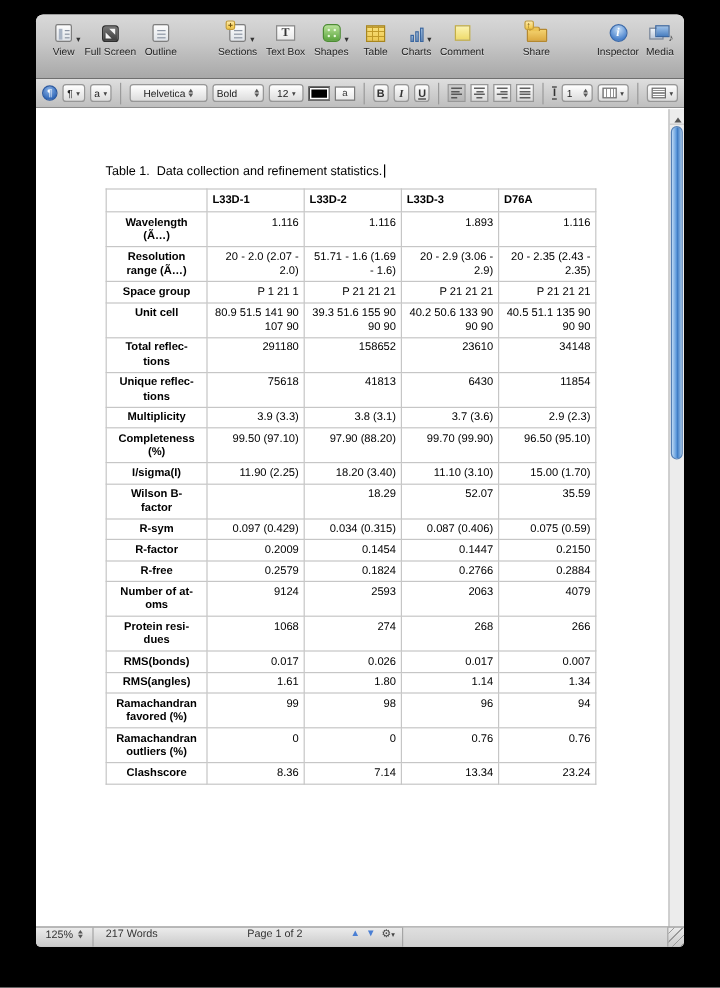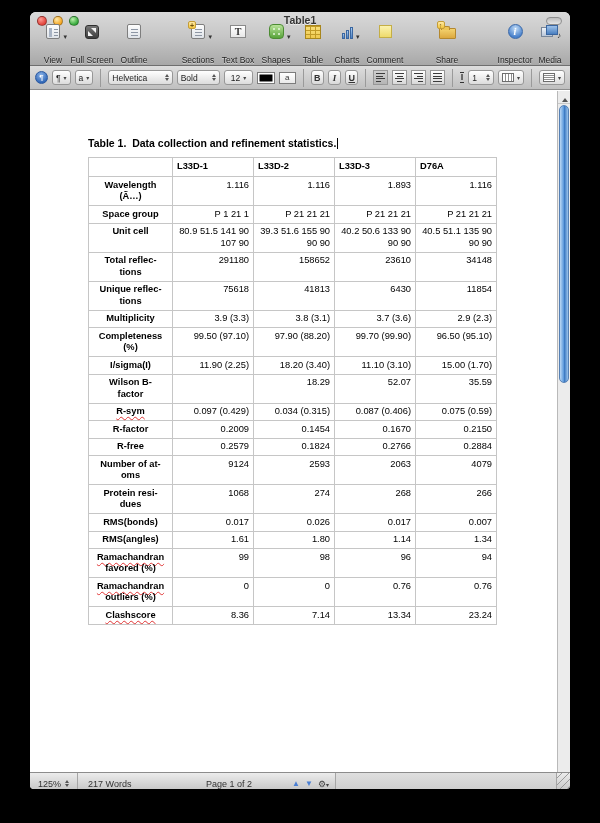--- a/index.html
+++ b/index.html
@@ -22,21 +22,21 @@
   .tl.yel{background:radial-gradient(circle at 35% 30%,#ffe9a8,#f5a623 70%);}
   .tl.grn{background:radial-gradient(circle at 35% 30%,#b8f0a8,#35a83b 70%);}
   .wtitle{text-align:center;font-size:10.5px;font-weight:bold;color:#333;line-height:17px;
           text-shadow:0 1px 0 rgba(255,255,255,.6);}
   .pill{position:absolute;right:8px;top:5px;width:16px;height:8px;border-radius:4px;
         background:linear-gradient(#bdbdbd,#e6e6e6);border:1px solid #8e8e8e;box-sizing:border-box;}
 
   
   .toolbar{display:flex;align-items:flex-end;height:36px;padding:0 4px 2px 6px;}
   .tb-item{display:flex;flex-direction:column;align-items:center;min-width:30px;cursor:default;}
-  .tb-label{font-size:8.5px;color:#222;margin-top:14px;white-space:nowrap;text-shadow:0 1px 0 rgba(255,255,255,.5);}
+  .tb-label{font-size:8.5px;color:#222;margin-top:1px;white-space:nowrap;text-shadow:0 1px 0 rgba(255,255,255,.5);}
   .ic{height:19px;display:flex;align-items:center;justify-content:center;position:relative;}
   .caret{font-style:normal;font-weight:normal;font-size:7px;color:#333;position:absolute;right:-7px;bottom:0;}
 
   .i-doc{width:14px;height:15px;border:1px solid #7e7e7e;border-radius:2px;
          background:linear-gradient(#fdfdfd,#dfe3e8);position:relative;box-sizing:border-box;}
   .i-doc.lines::after{content:"";position:absolute;left:3px;top:4px;width:7px;height:1px;background:#8d96a4;
          box-shadow:0 3px 0 #8d96a4,0 6px 0 #8d96a4;}
   .i-view::before{content:"";position:absolute;left:2px;top:3px;width:3px;height:9px;background:#a9b4c4;}
   .i-view.lines::after{left:7px;width:4px;}
   .i-fs{width:14px;height:14px;border-radius:3px;background:linear-gradient(#777,#3d3d3d);
@@ -105,61 +105,52 @@
   
   .docarea{position:absolute;left:0;top:79px;width:100%;height:681px;background:#fff;}
   .scrollbar{position:absolute;right:0;top:0;width:13px;height:100%;background:#ececec;border-left:1px solid #b9b9b9;box-sizing:border-box;}
   .sb-arrow{position:absolute;top:0;left:0;width:100%;height:12px;border-bottom:1px solid #c9c9c9;}
   .sb-arrow::after{content:"";position:absolute;left:3.5px;top:4px;border:3px solid transparent;border-bottom:4px solid #555;}
   .sb-thumb{position:absolute;left:1px;top:14px;width:10px;height:278px;border-radius:5px;
             background:linear-gradient(90deg,#bcd8f4,#5f9bdd 45%,#3c79c2 55%,#9cc4ec);
             border:1px solid #5580b5;box-sizing:border-box;}
 
   
-  .page-title{position:absolute;left:58px;top:46px;font-size:10.5px;font-weight:bold;color:#000;white-space:pre;}
+  .page-title{position:absolute;left:58px;top:46px;font-size:10.5px;font-weight:normal;color:#000;white-space:pre;}
   .cursor{display:inline-block;width:1px;height:11px;background:#000;vertical-align:-2px;margin-left:1px;}
   table.stats{position:absolute;left:58px;top:66px;width:409px;border-collapse:collapse;table-layout:fixed;
               font-size:9.3px;color:#000;padding-left:24px;}
   table.stats col.c0{width:84px;}
   table.stats th,table.stats td{border:1px solid #c6c6c6;padding:2.5px 4px;vertical-align:top;line-height:11.5px;}
   table.stats thead th{text-align:left;font-weight:bold;height:13px;}
   table.stats th.lbl{text-align:center;font-weight:bold;white-space:pre-line;}
   table.stats td{text-align:right;font-weight:normal;white-space:pre-line;}
-  .squig{text-decoration:underline;text-decoration-style:wavy;text-decoration-color:#e03434;text-decoration-thickness:1px;text-underline-offset:2px;}
+  .squig{text-decoration-style:wavy;text-decoration-color:#e03434;text-decoration-thickness:1px;text-underline-offset:2px;}
 
   
   .statusbar{position:absolute;left:0;bottom:0;width:100%;height:17px;
              background:linear-gradient(#ececec,#c9c9c9);border-top:1px solid #8c8c8c;
-             display:flex;align-items:flex-end;font-size:9px;color:#333;box-sizing:border-box;}
+             display:flex;align-items:flex-start;font-size:9px;color:#333;box-sizing:border-box;}
   .st-zoom{display:flex;align-items:center;gap:4px;padding:0 8px;}
   .st-div{width:1px;height:16px;background:#a5a5a5;}
   .st-words{padding:0 10px;min-width:70px;}
   .st-page{padding:0 10px;margin-left:28px;}
   .st-nav{display:flex;align-items:center;gap:5px;margin-left:30px;padding-right:6px;}
   .tri{font-size:8px;color:#4a7fd4;line-height:1;}
   .gear{font-size:9px;color:#444;}
   .hscroll{flex:1;height:100%;background:linear-gradient(#dfdfdf,#cfcfcf);border-left:1px solid #a5a5a5;}
   .grip{width:14px;height:100%;background:
         repeating-linear-gradient(135deg,transparent 0 3px,#9a9a9a 3px 4px,transparent 4px 5px);border-left:1px solid #a5a5a5;box-sizing:border-box;}
 </style>
 </head>
 <body>
 
 <div class="window">
 
   <div class="chrome">
-    <div class="titlebar">
-      <div class="traffic">
-        <span class="tl red"></span>
-        <span class="tl yel"></span>
-        <span class="tl grn"></span>
-      </div>
-      <div class="wtitle">Table1</div>
-      <span class="pill"></span>
-    </div>
 
     <div class="toolbar">
       <div class="tb-item" style="margin-left:2px">
         <span class="ic">
             <span class="i-doc i-view lines"></span>
             <b class="caret">▾</b>
           </span>
         <span class="tb-label">View</span>
       </div>
       <div class="tb-item" style="margin-left:9px">
@@ -255,21 +246,21 @@
     <span class="pstyle">¶</span>
     <span class="ctl">
         <span>¶</span>
         <span class="vcaret">▾</span>
       </span>
     <span class="ctl">
         <span>a</span>
         <span class="vcaret">▾</span>
       </span>
     <span class="sep"></span>
-    <span class="ctl" style="width:78px;justify-content:space-between">
+    <span class="ctl" style="width:78px;justify-content:center">
         <span>Helvetica</span>
         <span class="updn"></span>
       </span>
     <span class="ctl" style="width:52px;justify-content:space-between">
         <span>Bold</span>
         <span class="updn"></span>
       </span>
     <span class="ctl" style="width:34px;justify-content:center">
         <span>12</span>
         <span class="vcaret">▾</span>
@@ -345,20 +336,32 @@
       <tbody id="tbody-rows">
           <tr>
             <th class="lbl">Wavelength
 (Ã…)</th>
             <td>1.116</td>
             <td>1.116</td>
             <td>1.893</td>
             <td>1.116</td>
           </tr>
           <tr>
+            <th class="lbl">Resolution
+range (Ã…)</th>
+            <td>20  - 2.0 (2.07 -
+2.0)</td>
+            <td>51.71  - 1.6 (1.69
+- 1.6)</td>
+            <td>20  - 2.9 (3.06 -
+2.9)</td>
+            <td>20  - 2.35 (2.43 -
+2.35)</td>
+          </tr>
+          <tr>
             <th class="lbl">Space group</th>
             <td>P 1 21 1</td>
             <td>P 21 21 21</td>
             <td>P 21 21 21</td>
             <td>P 21 21 21</td>
           </tr>
           <tr>
             <th class="lbl">Unit cell</th>
             <td>80.9 51.5 141 90
 107 90</td>
@@ -419,21 +422,21 @@
             <th class="lbl"><span class="squig">R-sym</span></th>
             <td>0.097 (0.429)</td>
             <td>0.034 (0.315)</td>
             <td>0.087 (0.406)</td>
             <td>0.075 (0.59)</td>
           </tr>
           <tr>
             <th class="lbl">R-factor</th>
             <td>0.2009</td>
             <td>0.1454</td>
-            <td>0.1670</td>
+            <td>0.1447</td>
             <td>0.2150</td>
           </tr>
           <tr>
             <th class="lbl">R-free</th>
             <td>0.2579</td>
             <td>0.1824</td>
             <td>0.2766</td>
             <td>0.2884</td>
           </tr>
           <tr>

